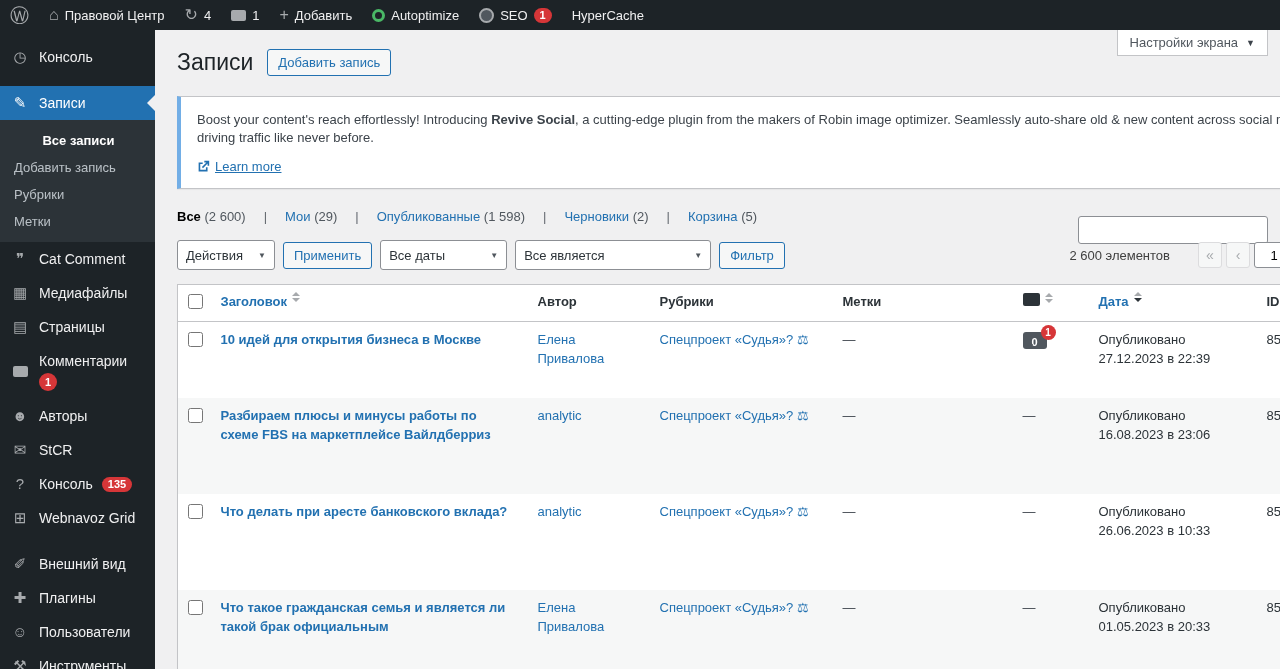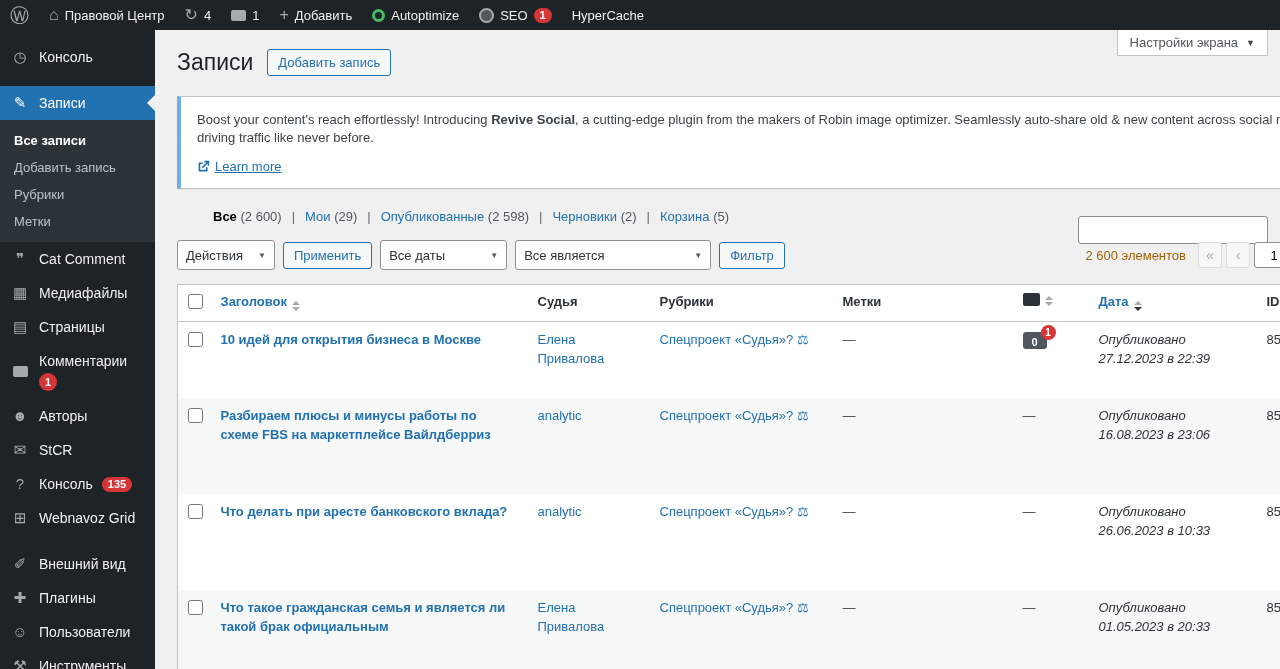--- a/index.html
+++ b/index.html
@@ -36,21 +36,21 @@
   .menu-icon { width:20px; flex:none; text-align:center; color:#a7aaad;
     font-size:15px; line-height:18px; }
   .menu-item.active { background:#2271b1; color:#fff; }
   .menu-item.active .menu-icon { color:#fff; }
   .menu-item.active::after { content:""; position:absolute; right:0; top:50%;
     margin-top:-8px; border:8px solid transparent; border-right-color:#f0f0f1; }
   .menu-sep { height:12px; }
   .submenu { background:#2c3338; padding:7px 0; }
   .submenu-item { padding:5px 12px 5px 14px; font-size:13px; line-height:17px;
     color:rgba(240,246,252,.72); cursor:pointer; }
-  .submenu-item.current { color:#fff; font-weight:bold; }
+  .submenu-item.current { color:#fff; font-weight:bold;text-align:center; }
   .menu-label-col { display:flex; flex-direction:column; align-items:flex-start; gap:3px; }
   .circle-badge { border-radius:50%; min-width:18px; height:18px; line-height:16px;
     text-align:center; padding:1px 5px; }
 
   
   #content { position:absolute; left:155px; top:30px; width:1125px; height:639px;
     overflow:hidden; }
   .screen-options { position:absolute; top:0; right:12px; background:#fff;
     border:1px solid #c3c4c7; border-top:none; padding:5px 12px; color:#50575e;
     font-size:13px; display:flex; align-items:center; gap:8px; cursor:pointer; z-index:5; }
@@ -67,79 +67,79 @@
 
   .notice { width:1160px; background:#fff; border:1px solid #c3c4c7;
     border-left:4px solid #72aee6; box-shadow:0 1px 1px rgba(0,0,0,.04);
     padding:14px 16px; margin-bottom:20px; }
   .notice p { font-size:13px; line-height:18px; color:#3c434a; }
   .notice-line1 { white-space:nowrap; }
   .notice-actions { margin-top:12px; display:flex; align-items:center; gap:18px; }
   .learn-more { display:flex; align-items:center; gap:5px; color:#2271b1;
     text-decoration:underline; cursor:pointer; }
 
-  .subsubsub { list-style:none; display:flex; align-items:flex-end; gap:10px;
-    margin-bottom:16px; font-size:13px;margin-left:36px; }
+  .subsubsub { list-style:none; display:flex; align-items:flex-end; gap:18px;
+    margin-bottom:16px; font-size:13px; }
   .subsubsub a { color:#2271b1; text-decoration:none; cursor:pointer; }
   .subsubsub .current .vlabel { color:#000; font-weight:600; }
   .subsubsub .count { color:#50575e; }
   .subsubsub .sep { color:#646970; }
   .current .vlabel { color:#000; }
 
   .search-input { position:absolute; top:186px; right:12px; width:190px; height:28px;
     border:1px solid #8c8f94; border-radius:3px; background:#fff; padding:0 8px;
     font-size:13px; font-family:inherit; }
 
   .tablenav { position:relative; width:1160px; display:flex; align-items:center;
     gap:8px; height:30px; margin-bottom:14px; }
   .wpselect { display:flex; align-items:center; justify-content:space-between;
     gap:10px; height:30px; border:1px solid #8c8f94; border-radius:3px; background:#fff;
     padding:0 8px; font-size:13px; color:#2c3338; cursor:pointer; }
   .sel-arr { font-size:8px; color:#50575e; }
   .tablenav-pages { position:absolute; right:43px; top:2px; display:flex;
     align-items:center; gap:4px; }
-  .displaying-num { color:#a16207; margin-right:8px; }
+  .displaying-num { color:#404040; margin-right:24px; }
   .page-btn { display:inline-block; min-width:24px; height:26px; line-height:24px;
     text-align:center; border:1px solid #dcdcde; border-radius:3px; background:#f6f7f7;
     color:#a7aaad; font-size:14px; }
   .current-page { width:40px; height:26px; border:1px solid #8c8f94; border-radius:3px;
     text-align:center; font-size:13px; font-family:inherit; }
 
   
   .list-table { width:1160px; border-collapse:collapse; background:#fff;
     border:1px solid #c3c4c7; box-shadow:0 1px 1px rgba(0,0,0,.04); table-layout:fixed; }
   .list-table th, .list-table td { text-align:left; vertical-align:top;
     padding:8px 10px; font-size:13px; line-height:19px; color:#2c3338; }
   .list-table thead th { border-bottom:1px solid #c3c4c7; padding:7px 10px; }
   .list-table tbody tr:nth-child(even) { background:#f6f7f7; }
   .col-cb { width:33px; } .col-title { width:317px; } .col-author { width:122px; }
   .col-cat { width:183px; } .col-tags { width:180px; } .col-com { width:76px; }
   .col-date { width:168px; } .col-id { width:81px; }
   .sortable a { color:#2271b1; text-decoration:none; display:inline-flex;
-    align-items:flex-end; gap:5px; cursor:pointer; }
+    align-items:flex-start; gap:5px; cursor:pointer; }
   .sort-arrows { display:inline-flex; flex-direction:column; }
   .arr { width:0; height:0; border-left:4px solid transparent;
     border-right:4px solid transparent; }
   .arr-up { border-bottom:4px solid #a7aaad; margin-bottom:2px; }
   .arr-dn { border-top:4px solid #a7aaad; }
   .arr-dark { border-top-color:#2c3338; }
   .row-title { color:#2271b1; font-weight:600; text-decoration:none; cursor:pointer; }
   .link { color:#2271b1; text-decoration:none; cursor:pointer; }
   .dash { color:#3c434a; }
   tr.r1 { height:76px; } tr.r2 { height:96px; } tr.r3 { height:96px; } tr.r4 { height:96px; }
   .post-com-count { position:relative; display:inline-block; width:24px; height:17px;
     background:#50575e; border-radius:3px; text-align:center; cursor:pointer; margin-top:2px; }
   .post-com-count::after { content:""; position:absolute; left:4px; bottom:-5px;
     border:5px solid transparent; border-top-color:#50575e;
     border-left-width:3px; border-right-width:3px; }
   .com-approved { color:#fff; font-size:11px; line-height:17px; font-weight:bold; }
   .com-pending { position:absolute; top:-7px; right:-9px; min-width:15px; height:15px;
     border-radius:50%; background:#d63638; color:#fff; font-size:10px; line-height:15px;
     font-weight:bold; padding:0 2px; }
-  .pub-line { display:block;font-style:italic; }
+  .pub-line { display:block; }
   input[type="checkbox"] { width:15px; height:15px; margin-top:2px; cursor:pointer; }
 </style>
 </head>
 <body>
 
 <div id="adminbar">
   <div class="ab-item">
     <span class="ab-icon wp-logo">Ⓦ</span>
   </div>
   <div class="ab-item">
@@ -269,21 +269,21 @@
           <span>Learn more</span>
         </a>
       </div>
     </div>
 
     <ul class="subsubsub">
       <li class="current"><a><span class="vlabel">Все</span> <span class="count">(2 600)</span></a></li>
         <li class="sep">|</li>
       <li><a><span>Мои</span> <span class="count">(29)</span></a></li>
         <li class="sep">|</li>
-      <li><a><span>Опубликованные</span> <span class="count">(2 598)</span></a></li>
+      <li><a><span>Опубликованные</span> <span class="count">(1 598)</span></a></li>
         <li class="sep">|</li>
       <li><a><span>Черновики</span> <span class="count">(2)</span></a></li>
         <li class="sep">|</li>
       <li><a><span>Корзина</span> <span class="count">(5)</span></a></li>
     </ul>
 
     <div class="tablenav">
       <div class="wpselect" style="min-width:98px">
         <span>Действия</span>
         <span class="sel-arr">▼</span>
@@ -323,21 +323,21 @@
           <th><input type="checkbox" style=""></th>
           <th class="sortable">
             <a>
                 <span>Заголовок</span>
             <span class="sort-arrows">
                   <i class="arr arr-up"></i>
                   <i class="arr arr-dn"></i>
                 </span>
               </a>
           </th>
-          <th>Судья</th>
+          <th>Автор</th>
           <th>Рубрики</th>
           <th>Метки</th>
           <th class="sortable">
             <a>
                 <span class="cbubble head-bubble"></span>
             <span class="sort-arrows">
                   <i class="arr arr-up"></i>
                   <i class="arr arr-dn"></i>
                 </span>
               </a>

